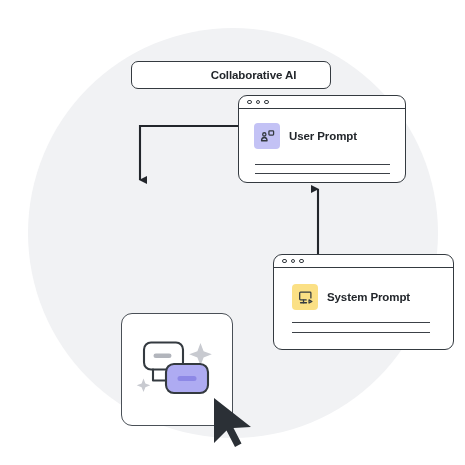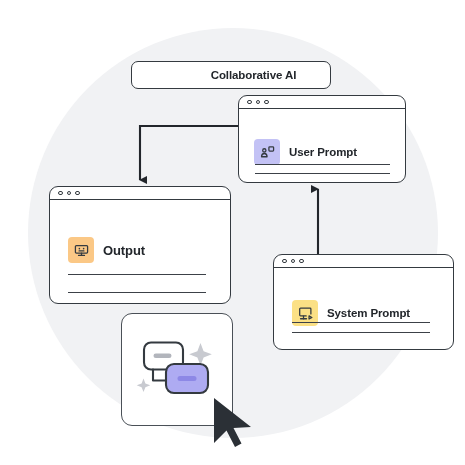--- a/index.html
+++ b/index.html
@@ -68,21 +68,20 @@
   .card-body {
     padding: 0;
     position: relative;
     height: calc(100% - 13px);
   }
   .row-head {
     display: flex;
     align-items: center;
     gap: 9px;
     position: absolute;
-    margin-top: 16px;
   }
   .badge {
     width: 26px;
     height: 26px;
     border-radius: 4px;
     display: flex;
     align-items: center;
     justify-content: center;
     flex: none;
   }
@@ -197,44 +196,20 @@
             <rect x="14" y="4" width="6.6" height="6" rx="1.1"></rect>
           </svg>
         </span>
         <span class="card-label">User Prompt</span>
       </div>
       <div class="text-line" style="left:16px; top:55px; width:135px;"></div>
       <div class="text-line" style="left:16px; top:64px; width:135px;"></div>
     </div>
   </div>
 
-  <div class="card" id="card-output">
-    <div class="titlebar">
-      <span class="dot"></span>
-      <span class="dot"></span>
-      <span class="dot"></span>
-    </div>
-    <div class="card-body">
-      <div class="row-head" style="left:18px; top:21px;">
-        <span class="badge orange">
-          <svg width="17" height="17" viewBox="0 0 24 24" fill="none" stroke="#343a40" stroke-width="1.8" stroke-linecap="round" stroke-linejoin="round">
-            <rect x="3.4" y="5" width="17.2" height="10.6" rx="1.4"></rect>
-            <circle cx="9" cy="9.4" r="1.15" fill="#343a40" stroke="none"></circle>
-            <circle cx="15" cy="9.4" r="1.15" fill="#343a40" stroke="none"></circle>
-            <path d="M8.6 12.6 H15.4"></path>
-            <path d="M12 15.6 V19"></path>
-            <path d="M7.8 19 H16.2"></path>
-          </svg>
-        </span>
-        <span class="card-label" style="font-size:13px;">Output</span>
-      </div>
-      <div class="text-line" style="left:18px; top:74px; width:138px;"></div>
-      <div class="text-line" style="left:18px; top:92px; width:138px;"></div>
-    </div>
-  </div>
 
   <div class="card" id="card-system">
     <div class="titlebar">
       <span class="dot"></span>
       <span class="dot"></span>
       <span class="dot"></span>
     </div>
     <div class="card-body">
       <div class="row-head" style="left:18px; top:16px;text-align:center;">
         <span class="badge yellow">

